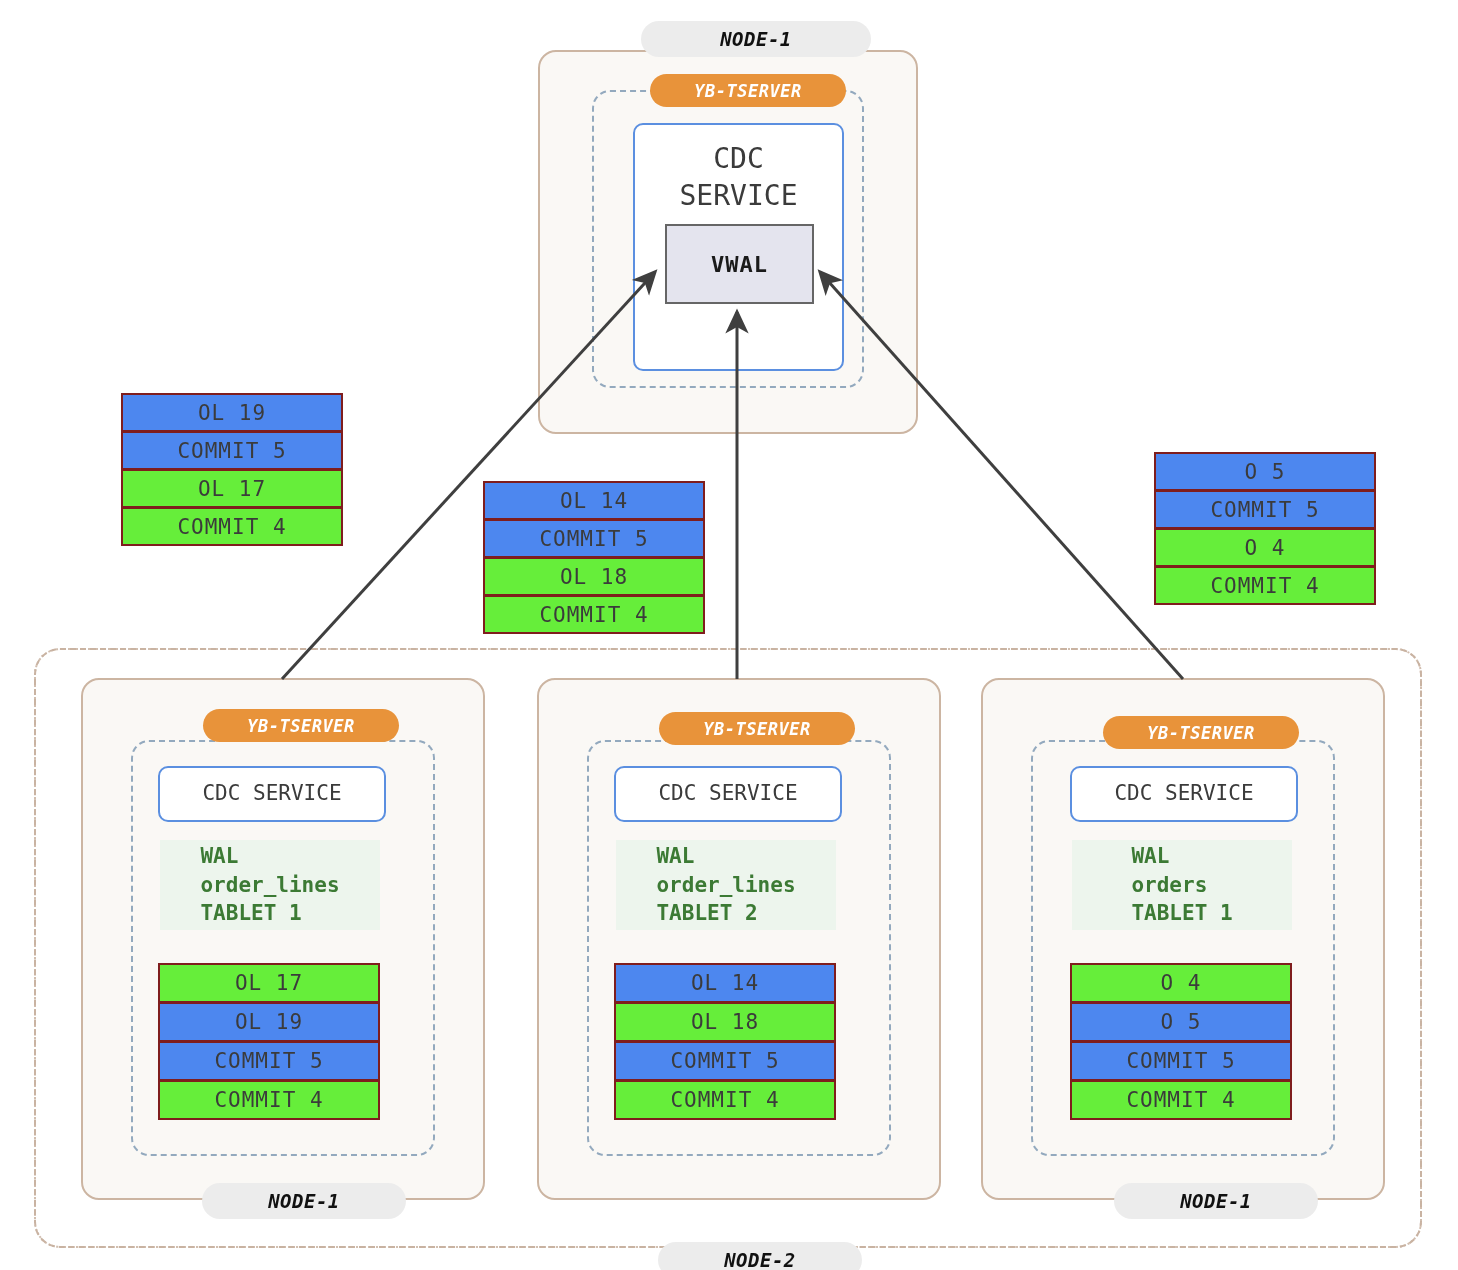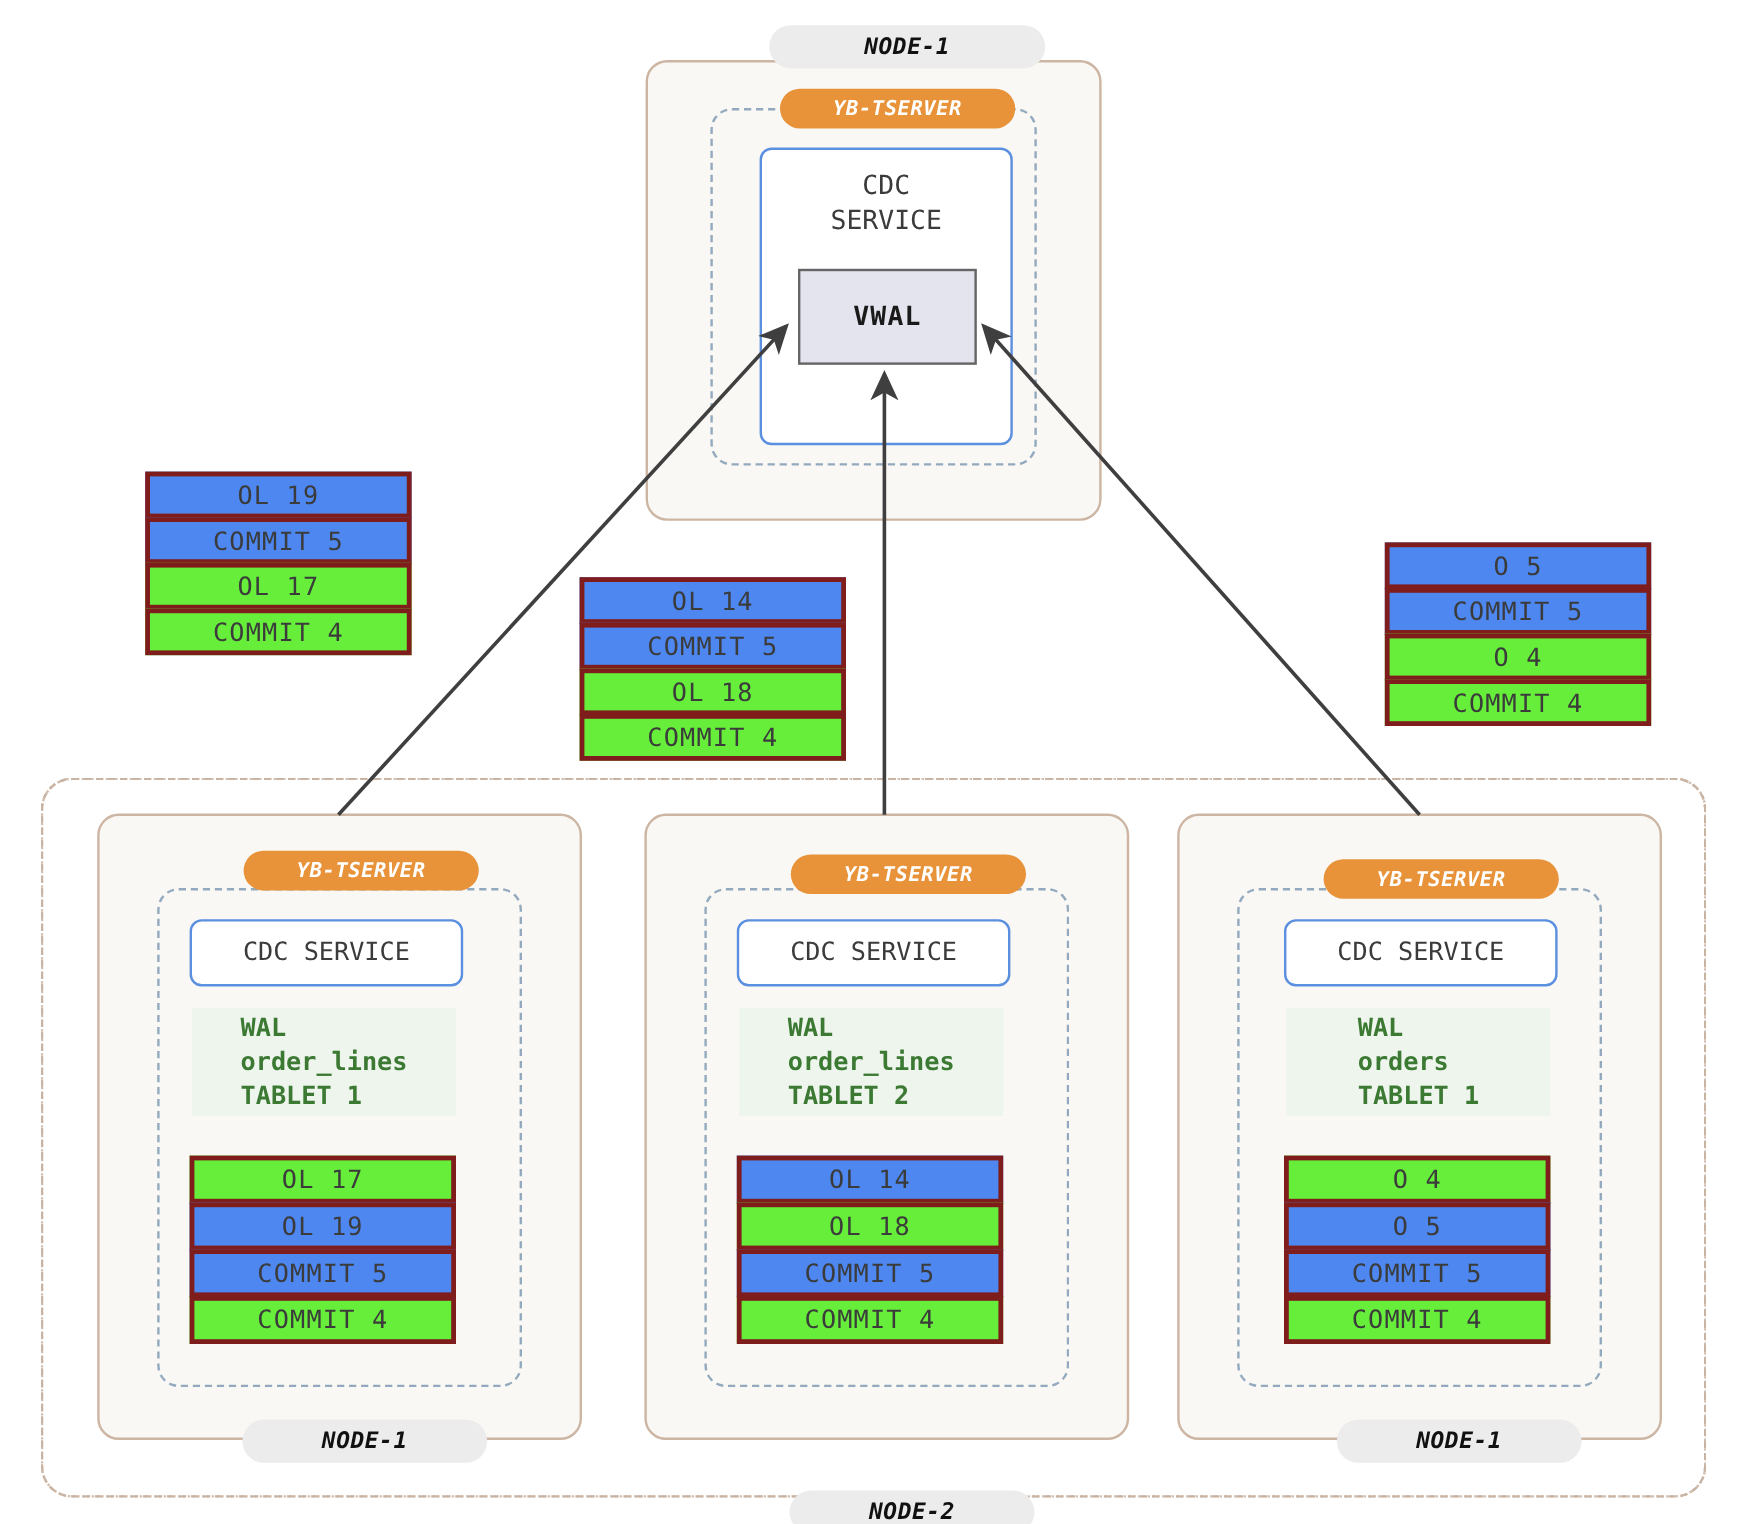--- a/index.html
+++ b/index.html
@@ -38,21 +38,21 @@
     border:2px dashed #93a9be;border-radius:18px;background:transparent;
   }
 
   
   .cdc-box{
     position:absolute;z-index:3;
     border:2px solid #5b8fe0;border-radius:10px;background:#ffffff;
     display:flex;align-items:flex-start;justify-content:center;
   }
   .cdc-box .cdc-label{
-    text-align:center;color:#3b3b3b;font-size:22px;line-height:1.32;
+    text-align:center;color:#3b3b3b;font-size:28px;line-height:1.32;
     white-space:pre-line;font-weight:normal;
   }
   .cdc-box.small{align-items:center;}
   .cdc-box.small .cdc-label{font-size:21px;}
 
   
   .vwal{
     position:absolute;z-index:4;
     background:#e4e4ee;border:2px solid #666666;
     display:flex;align-items:center;justify-content:center;
@@ -67,21 +67,21 @@
   .wal-box .wal-label{
     text-align:left;color:#3c7a34;font-size:21px;line-height:1.38;
     white-space:pre-line;font-weight:bold;
   }
 
   
   .stack{position:absolute;z-index:5;display:flex;flex-direction:column;}
   .rec{
     box-sizing:border-box;
     display:flex;align-items:center;justify-content:center;
-    border:4px solid #7f1d1d;
+    border:2px solid #7f1d1d;
     color:#3b3b3b;font-size:21px;letter-spacing:1px;
     margin-top:-1px;
   }
   .rec:first-child{margin-top:0;}
   .rec.blue{background:#4d87ef;}
   .rec.green{background:#66ee3a;}
 
   
   .cluster-outline{
     position:absolute;z-index:1;border-radius:26px;

